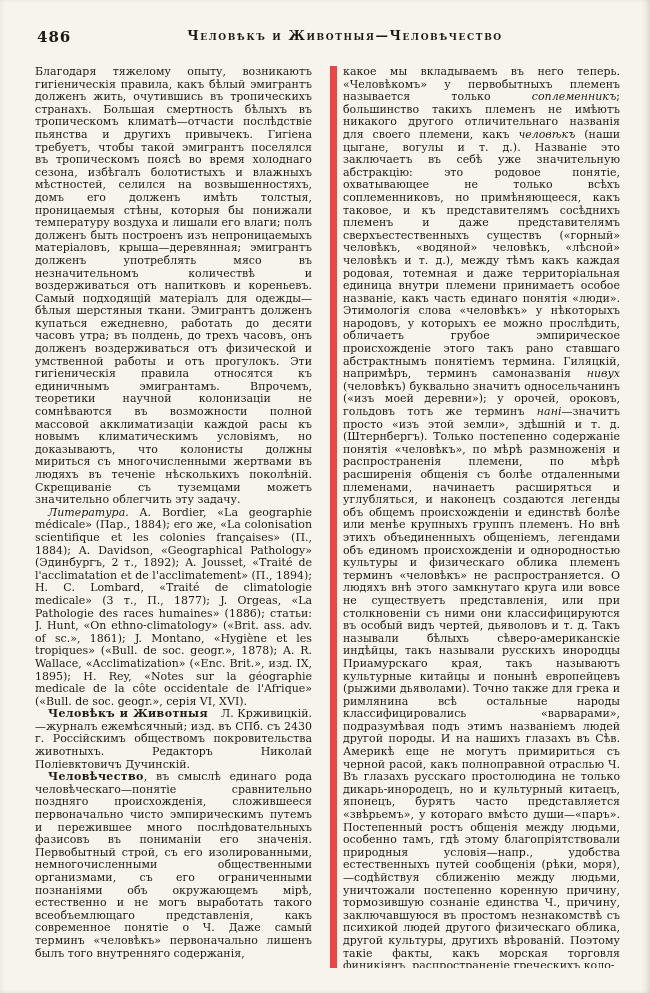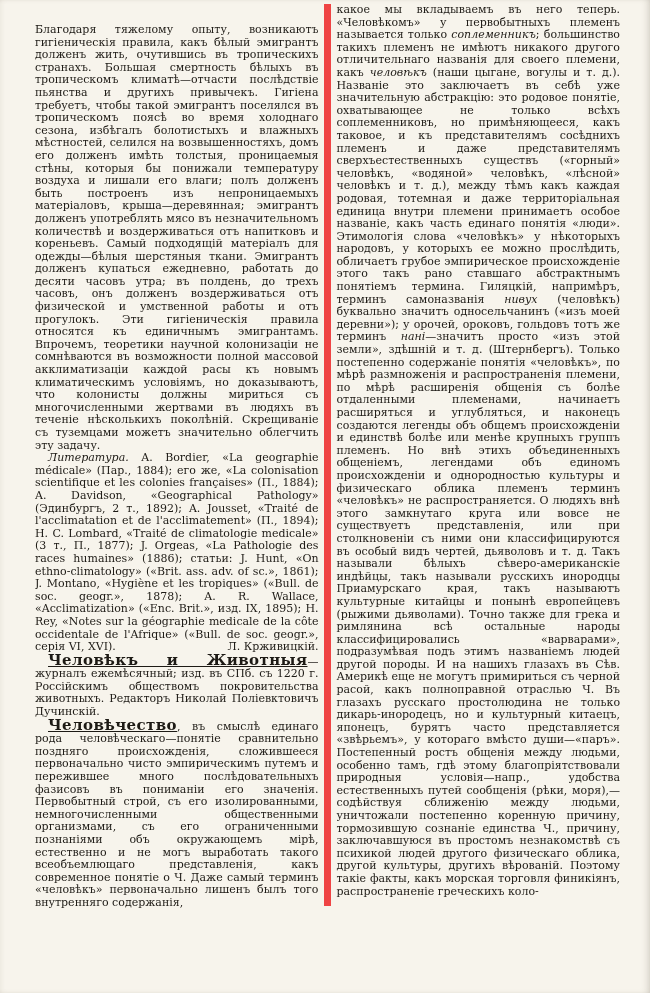--- a/index.html
+++ b/index.html
@@ -38,36 +38,40 @@
     padding:4px 30px 0 35px;
   }
   .col {
     width:289px;
     height:902px;
     overflow:hidden;
     font-size:11px;
     line-height:12.6px;
     text-align:justify;
   }
-  .col-left { padding-right:5px;margin-top:20px; }
+  .col-left { padding-right:18px; }
   .col-right { border-left:7px solid #ef4444; padding-left:6px; }
   .para { margin:0; }
   .para.indent { text-indent:13px; }
   .it { font-style:italic; }
-  .hw { font-weight:bold; letter-spacing:.4px; font-size:15px;text-decoration:underline; }
+  .hw { font-weight:bold; letter-spacing:.4px; font-size:11px; }
   .sig { float:right; }
 </style>
 </head>
 <body>
 
 <div class="page">
+  <div class="page-header">
+    <div class="page-number">486</div>
+    <div class="running-title">Человѣкъ и Животныя—Человѣчество</div>
+  </div>
   <div class="columns">
     <div class="col col-left" id="col-left">
         <p class="para"><span>Благодаря тяжелому опыту, возникаютъ гигіеническія правила, какъ бѣлый эмигрантъ долженъ жить, очутившись въ тропическихъ странахъ. Большая смертность бѣлыхъ въ тропическомъ климатѣ—отчасти послѣдствіе пьянства и другихъ привычекъ. Гигіена требуетъ, чтобы такой эмигрантъ поселялся въ тропическомъ поясѣ во время холоднаго сезона, избѣгалъ болотистыхъ и влажныхъ мѣстностей, селился на возвышенностяхъ, домъ его долженъ имѣть толстыя, проницаемыя стѣны, которыя бы понижали температуру воздуха и лишали его влаги; полъ долженъ быть построенъ изъ непроницаемыхъ матеріаловъ, крыша—деревянная; эмигрантъ долженъ употреблять мясо въ незначительномъ количествѣ и воздерживаться отъ напитковъ и кореньевъ. Самый подходящій матеріалъ для одежды—бѣлыя шерстяныя ткани. Эмигрантъ долженъ купаться ежедневно, работать до десяти часовъ утра; въ полдень, до трехъ часовъ, онъ долженъ воздерживаться отъ физической и умственной работы и отъ прогулокъ. Эти гигіеническія правила относятся къ единичнымъ эмигрантамъ. Впрочемъ, теоретики научной колонизаціи не сомнѣваются въ возможности полной массовой акклиматизаціи каждой расы къ новымъ климатическимъ условіямъ, но доказываютъ, что колонисты должны мириться съ многочисленными жертвами въ людяхъ въ теченіе нѣсколькихъ поколѣній. Скрещиваніе съ туземцами можетъ значительно облегчить эту задачу.</span></p>
         <p class="para indent"><span class="it">Литература.</span><span> A. Bordier, «La geographie médicale» (Пар., 1884); его же, «La colonisation scientifique et les colonies françaises» (П., 1884); A. Davidson, «Geographical Pathology» (Эдинбургъ, 2 т., 1892); A. Jousset, «Traité de l'acclimatation et de l'acclimatement» (П., 1894); H. C. Lombard, «Traité de climatologie medicale» (3 т., П., 1877); J. Orgeas, «La Pathologie des races humaines» (1886); статьи: J. Hunt, «On ethno-climatology» («Brit. ass. adv. of sc.», 1861); J. Montano, «Hygiène et les tropiques» («Bull. de soc. geogr.», 1878); A. R. Wallace, «Acclimatization» («Enc. Brit.», изд. IX, 1895); H. Rey, «Notes sur la géographie medicale de la côte occidentale de l'Afrique» («Bull. de soc. geogr.», серія VI, XVI).</span><span class="sig">Л. Крживицкій.</span></p>
-        <p class="para indent"><span class="hw">Человѣкъ и Животныя</span><span>—журналъ ежемѣсячный; изд. въ СПб. съ 1220 г. Россійскимъ обществомъ покровительства животныхъ. Редакторъ Николай Поліевктовичъ Дучинскій.</span></p>
+        <p class="para indent"><span class="hw">Человѣкъ и Животныя</span><span>—журналъ ежемѣсячный; изд. въ СПб. съ 2430 г. Россійскимъ обществомъ покровительства животныхъ. Редакторъ Николай Поліевктовичъ Дучинскій.</span></p>
         <p class="para indent"><span class="hw">Человѣчество</span><span>, въ смыслѣ единаго рода человѣческаго—понятіе сравнительно поздняго происхожденія, сложившееся первоначально чисто эмпирическимъ путемъ и пережившее много послѣдовательныхъ фазисовъ въ пониманіи его значенія. Первобытный строй, съ его изолированными, немногочисленными общественными организмами, съ его ограниченными познаніями объ окружающемъ мірѣ, естественно и не могъ выработать такого всеобъемлющаго представленія, какъ современное понятіе о Ч. Даже самый терминъ «человѣкъ» первоначально лишенъ былъ того внутренняго содержанія,</span></p>
       </div>
     <div class="col col-right" id="col-right">
         <p class="para"><span>какое мы вкладываемъ въ него теперь. «Человѣкомъ» у первобытныхъ племенъ называется только </span><span class="it">соплеменникъ</span><span>; большинство такихъ племенъ не имѣютъ никакого другого отличительнаго названія для своего племени, какъ </span><span class="it">человѣкъ</span><span> (наши цыгане, вогулы и т. д.). Названіе это заключаетъ въ себѣ уже значительную абстракцію: это родовое понятіе, охватывающее не только всѣхъ соплеменниковъ, но примѣняющееся, какъ таковое, и къ представителямъ сосѣднихъ племенъ и даже представителямъ сверхъестественныхъ существъ («горный» человѣкъ, «водяной» человѣкъ, «лѣсной» человѣкъ и т. д.), между тѣмъ какъ каждая родовая, тотемная и даже территоріальная единица внутри племени принимаетъ особое названіе, какъ часть единаго понятія «люди». Этимологія слова «человѣкъ» у нѣкоторыхъ народовъ, у которыхъ ее можно прослѣдить, обличаетъ грубое эмпирическое происхожденіе этого такъ рано ставшаго абстрактнымъ понятіемъ термина. Гиляцкій, напримѣръ, терминъ самоназванія </span><span class="it">нивух</span><span> (человѣкъ) буквально значитъ односельчанинъ («изъ моей деревни»); у орочей, ороковъ, гольдовъ тотъ же терминъ </span><span class="it">нані</span><span>—значитъ просто «изъ этой земли», здѣшній и т. д. (Штернбергъ). Только постепенно содержаніе понятія «человѣкъ», по мѣрѣ размноженія и распространенія племени, по мѣрѣ расширенія общенія съ болѣе отдаленными племенами, начинаетъ расширяться и углубляться, и наконецъ создаются легенды объ общемъ происхожденіи и единствѣ болѣе или менѣе крупныхъ группъ племенъ. Но внѣ этихъ объединенныхъ общеніемъ, легендами объ единомъ происхожденіи и однородностью культуры и физическаго облика племенъ терминъ «человѣкъ» не распространяется. О людяхъ внѣ этого замкнутаго круга или вовсе не существуетъ представленія, или при столкновеніи съ ними они классифицируются въ особый видъ чертей, дьяволовъ и т. д. Такъ называли бѣлыхъ сѣверо-американскіе индѣйцы, такъ называли русскихъ инородцы Приамурскаго края, такъ называютъ культурные китайцы и понынѣ европейцевъ (рыжими дьяволами). Точно также для грека и римлянина всѣ остальные народы классифицировались «варварами», подразумѣвая подъ этимъ названіемъ людей другой породы. И на нашихъ глазахъ въ Сѣв. Америкѣ еще не могутъ примириться съ черной расой, какъ полноправной отраслью Ч. Въ глазахъ русскаго простолюдина не только дикарь-инородецъ, но и культурный китаецъ, японецъ, бурятъ часто представляется «звѣрьемъ», у котораго вмѣсто души—«паръ». Постепенный ростъ общенія между людьми, особенно тамъ, гдѣ этому благопріятствовали природныя условія—напр., удобства естественныхъ путей сообщенія (рѣки, моря),—содѣйствуя сближенію между людьми, уничтожали постепенно коренную причину, тормозившую сознаніе единства Ч., причину, заключавшуюся въ простомъ незнакомствѣ съ психикой людей другого физическаго облика, другой культуры, другихъ вѣрованій. Поэтому такіе факты, какъ морская торговля финикіянъ, распространеніе греческихъ коло-</span></p>
       </div>
   </div>
 </div>
 
 </body></html>

